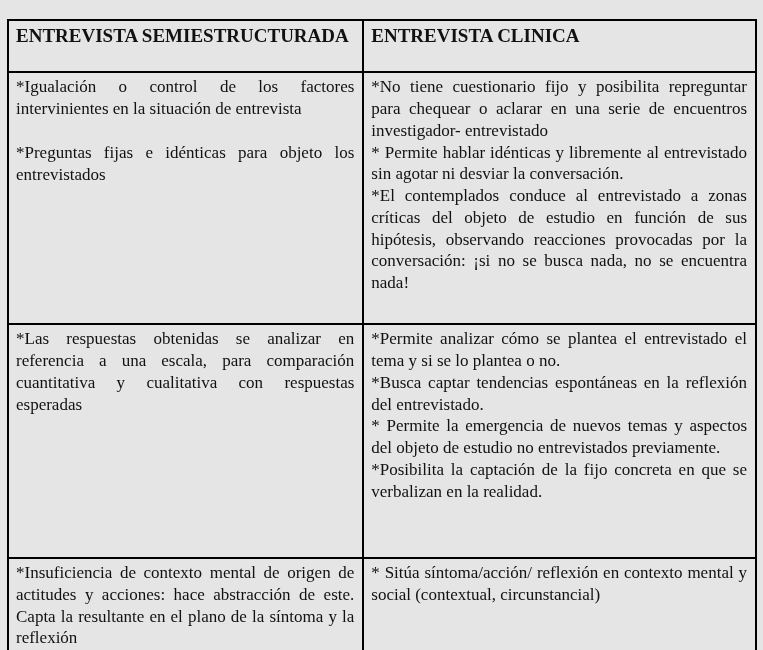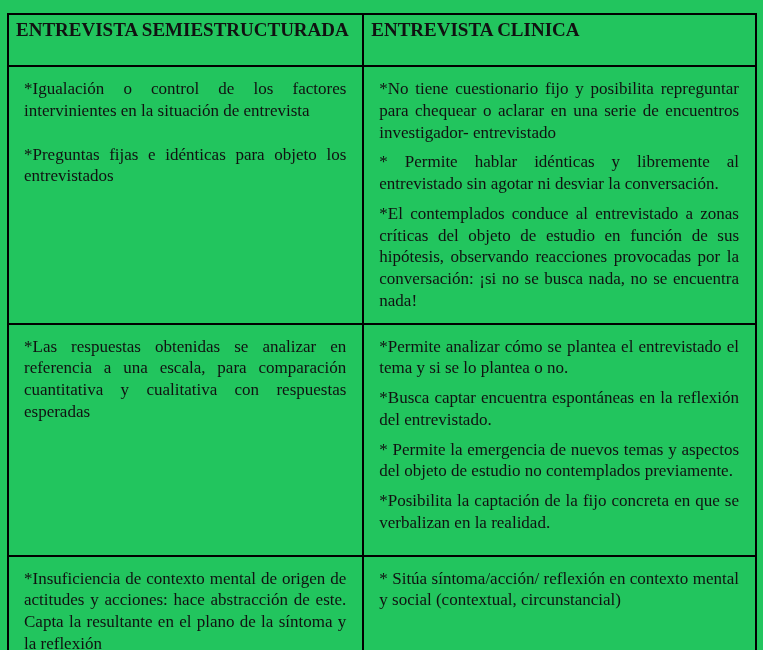--- a/index.html
+++ b/index.html
@@ -4,22 +4,22 @@
 <style>
   html, body {
     margin: 0;
     padding: 0;
     background: #ffffff;
   }
   .page {
     width: 763px;
     height: 650px;
     box-sizing: border-box;
-    padding: 13px 6px 7px 7px;
-    background: #22c55e;
+    padding: 19px 6px 7px 7px;
+    background: #e5e5e5;
     font-family: "Liberation Serif", "DejaVu Serif", serif;
     color: #111111;
   }
   table.cmp {
     border-collapse: collapse;
     width: 100%;
     height: 636px;
     table-layout: fixed;
   }
   .cmp th, .cmp td {
@@ -32,21 +32,21 @@
     text-align: left;
     font-size: 19px;
     line-height: 1.22;
     font-weight: bold;
     height: 52px;
   }
   .cmp td {
     font-size: 17px;
   }
   .cmp p {
-    margin: 8px;
+    margin: 0;
     text-align: justify;
     line-height: 1.28;
   }
   td.gap p + p {
     margin-top: 22px;
   }
   col.c-left  { width: 47.5%; }
   col.c-right { width: 52.5%; }
   tr.r1 { height: 250px; }
   tr.r2 { height: 232px; }
@@ -78,22 +78,22 @@
           <p>*El contemplados conduce al entrevistado a zonas críticas del objeto de estudio en función de sus hipótesis, observando reacciones provocadas por la conversación: ¡si no se busca nada, no se encuentra nada!</p>
         </td>
       </tr>
 
       <tr class="r2">
         <td>
           <p>*Las respuestas obtenidas se analizar en referencia a una escala, para comparación cuantitativa y cualitativa con respuestas esperadas</p>
         </td>
         <td>
           <p>*Permite analizar cómo se plantea el entrevistado el tema y si se lo plantea o no.</p>
-          <p>*Busca captar encuentra espontáneas en la reflexión del entrevistado.</p>
-          <p>* Permite la emergencia de nuevos temas y aspectos del objeto de estudio no contemplados previamente.</p>
+          <p>*Busca captar tendencias espontáneas en la reflexión del entrevistado.</p>
+          <p>* Permite la emergencia de nuevos temas y aspectos del objeto de estudio no entrevistados previamente.</p>
           <p>*Posibilita la captación de la fijo concreta en que se verbalizan en la realidad.</p>
         </td>
       </tr>
 
       <tr class="r3">
         <td>
           <p>*Insuficiencia de contexto mental de origen de actitudes y acciones: hace abstracción de este. Capta la resultante en el plano de la síntoma y la reflexión</p>
         </td>
         <td>
           <p>* Sitúa síntoma/acción/ reflexión en contexto mental y social (contextual, circunstancial)</p>

